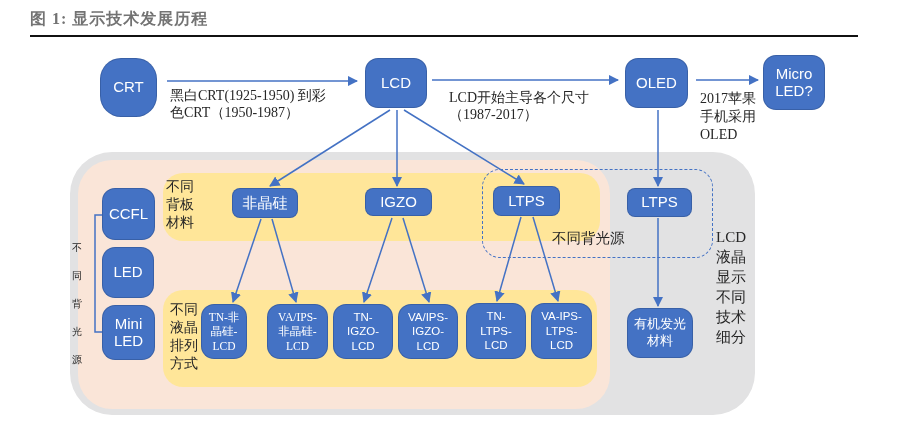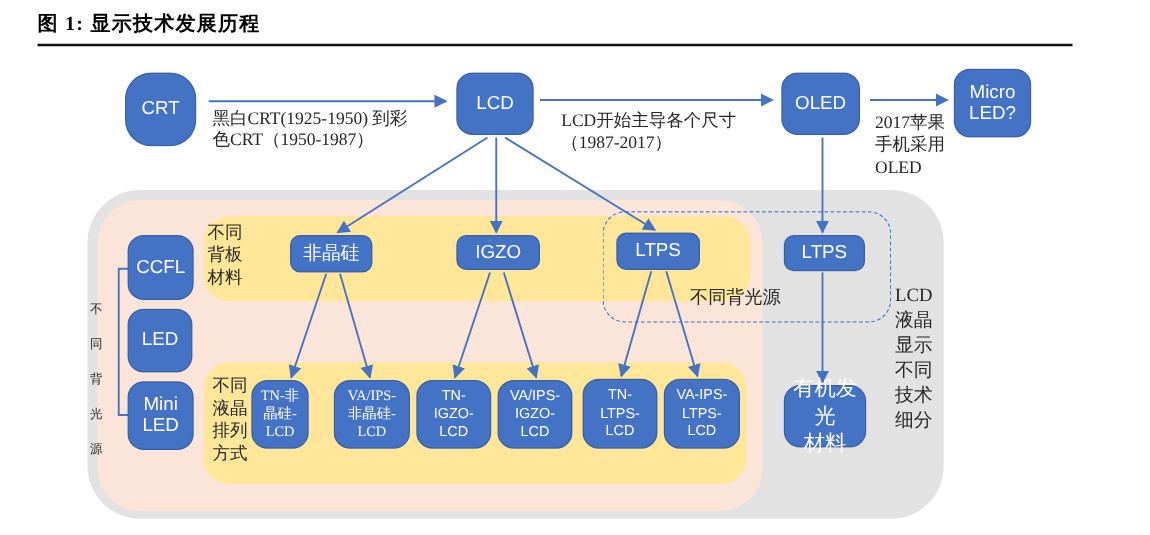--- a/index.html
+++ b/index.html
@@ -3,21 +3,21 @@
 <meta charset="utf-8">
 <style>
   * { margin:0; padding:0; box-sizing:border-box; }
   body {
     width:920px; height:428px; background:#ffffff; position:relative; overflow:hidden;
     font-family:"Liberation Sans", sans-serif;
   }
   .title {
     position:absolute; left:30px; top:9px;
     font-family:"Liberation Serif", serif; font-weight:bold;
-    font-size:16px; color:#000000; letter-spacing:1px;text-align:center;
+    font-size:16px; color:#737373; letter-spacing:1px;text-align:center;
   }
   .title-rule { position:absolute; left:30px; top:35px; width:828px; height:2px; background:#111; }
 
   .panel { position:absolute; }
   .panel-gray  { left:70px;  top:152px; width:685px; height:263px; border-radius:42px; background:#E2E2E3; }
   .panel-pink  { left:78px;  top:160px; width:532px; height:249px; border-radius:34px; background:#FAE5D8; }
   .band-yellow { background:#FFE699; border-radius:20px; }
   .band-1 { left:163px; top:173px; width:437px; height:68px; }
   .band-2 { left:163px; top:290px; width:434px; height:97px; }
   .dashed-group {
@@ -29,21 +29,21 @@
 
   .node {
     position:absolute; background:#4472C4; color:#fff;
     border:1px solid rgba(47,82,143,.55);
     display:flex; flex-direction:column; align-items:center; justify-content:center;
     text-align:center; border-radius:13px; font-size:15px; line-height:1.12;
   }
   .node.small-r { border-radius:8px; }
   .node.leaf { font-size:11.5px; line-height:1.25; }
   .node.serif, .ann { font-family:"Liberation Serif", serif; }
-  .node.organic { font-size:17px; line-height:1.3; }
+  .node.organic { font-size:13px; line-height:1.3; }
 
   .ann { position:absolute; color:#262626; font-size:14px; line-height:17px; }
   .ann.vertical { word-break:break-all; }
   .note-oled { line-height:18px; }
   .right-note { font-size:15px; line-height:20px; word-break:break-all; }
   .backlight-label { font-size:10px; line-height:28px; word-break:break-all; }
 </style>
 </head>
 <body>
 

